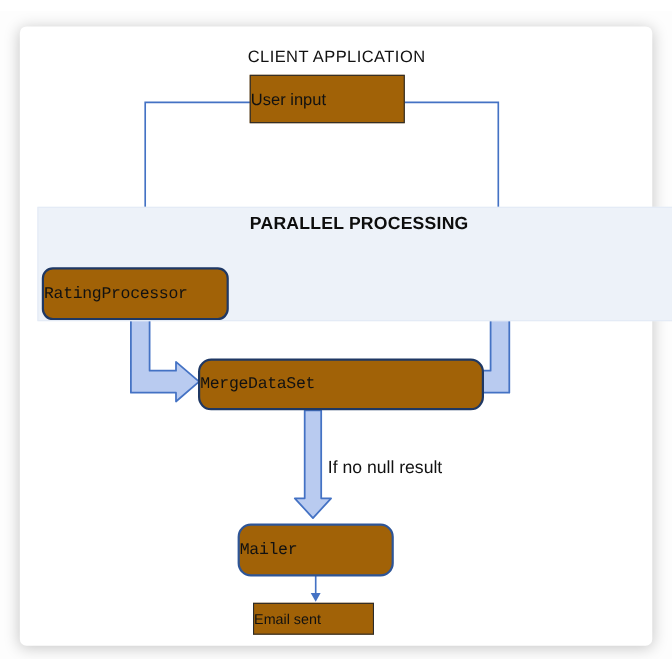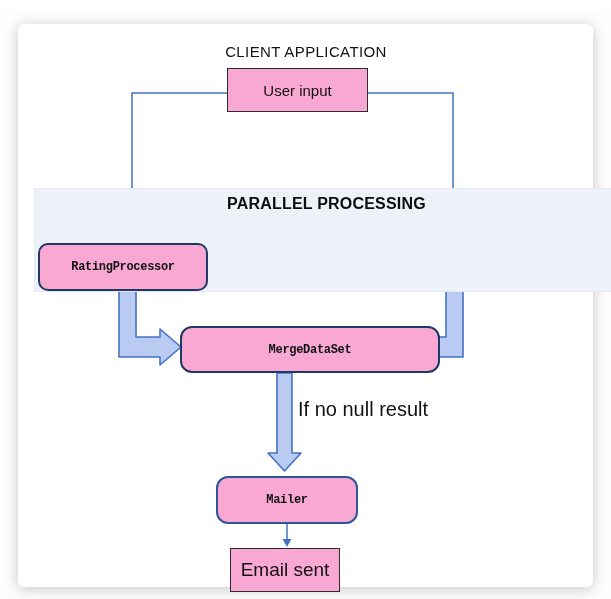--- a/index.html
+++ b/index.html
@@ -19,38 +19,38 @@
   }
   .band{
     position:absolute;left:34px;top:178px;width:585px;height:104px;
     background:#edf2f9;border:1px solid #e3eaf5;box-sizing:border-box;
   }
   .band-title{
     position:absolute;left:0;top:6px;width:100%;text-align:center;
     font-size:16px;font-weight:700;color:#0d0d0d;letter-spacing:0.2px;
   }
   .node{
-    position:absolute;box-sizing:border-box;background:#f9a8d4;
-    display:flex;align-items:center;justify-content:center;
+    position:absolute;box-sizing:border-box;background:#a16207;
+    display:flex;align-items:center;
     font-size:15px;color:#111;
   }
   .rect-node{border:1.6px solid #2b2b2b;}
   .proc-node{
     border:2px solid #1f3864;border-radius:10px;
     font-family:"Liberation Mono","DejaVu Sans Mono",monospace;
-    font-weight:700;font-size:12px;letter-spacing:-0.3px;
+    font-weight:400;font-size:15px;letter-spacing:-0.3px;
   }
   .user-input{left:227px;top:58px;width:141px;height:44px;}
   .rating{left:38px;top:233px;width:170px;height:48px;}
   .traveller{left:262px;top:234px;width:313px;height:47px;}
   .merge{left:180px;top:316px;width:260px;height:47px;border-width:2.5px;border-radius:12px;}
   .mailer{left:216px;top:466px;width:142px;height:48px;border:2.5px solid #2e5597;border-radius:12px;}
-  .email{left:230px;top:538px;width:110px;height:44px;font-size:19px;}
+  .email{left:230px;top:538px;width:110px;height:29px;font-size:13px;}
   .edge-label{
-    position:absolute;left:298px;top:388px;font-size:20px;color:#111;
+    position:absolute;left:298px;top:407px;font-size:16px;color:#111;
   }
   svg.wires{position:absolute;left:0;top:0;width:611px;height:599px;pointer-events:none;}
   .thin{stroke:#4472c4;stroke-width:1.5;fill:none;}
   .head{fill:#4472c4;stroke:none;}
   .block{fill:#b9cbf0;stroke:#4472c4;stroke-width:1.6;stroke-linejoin:round;}
 </style>
 </head>
 <body>
 
 <div id="stage">

